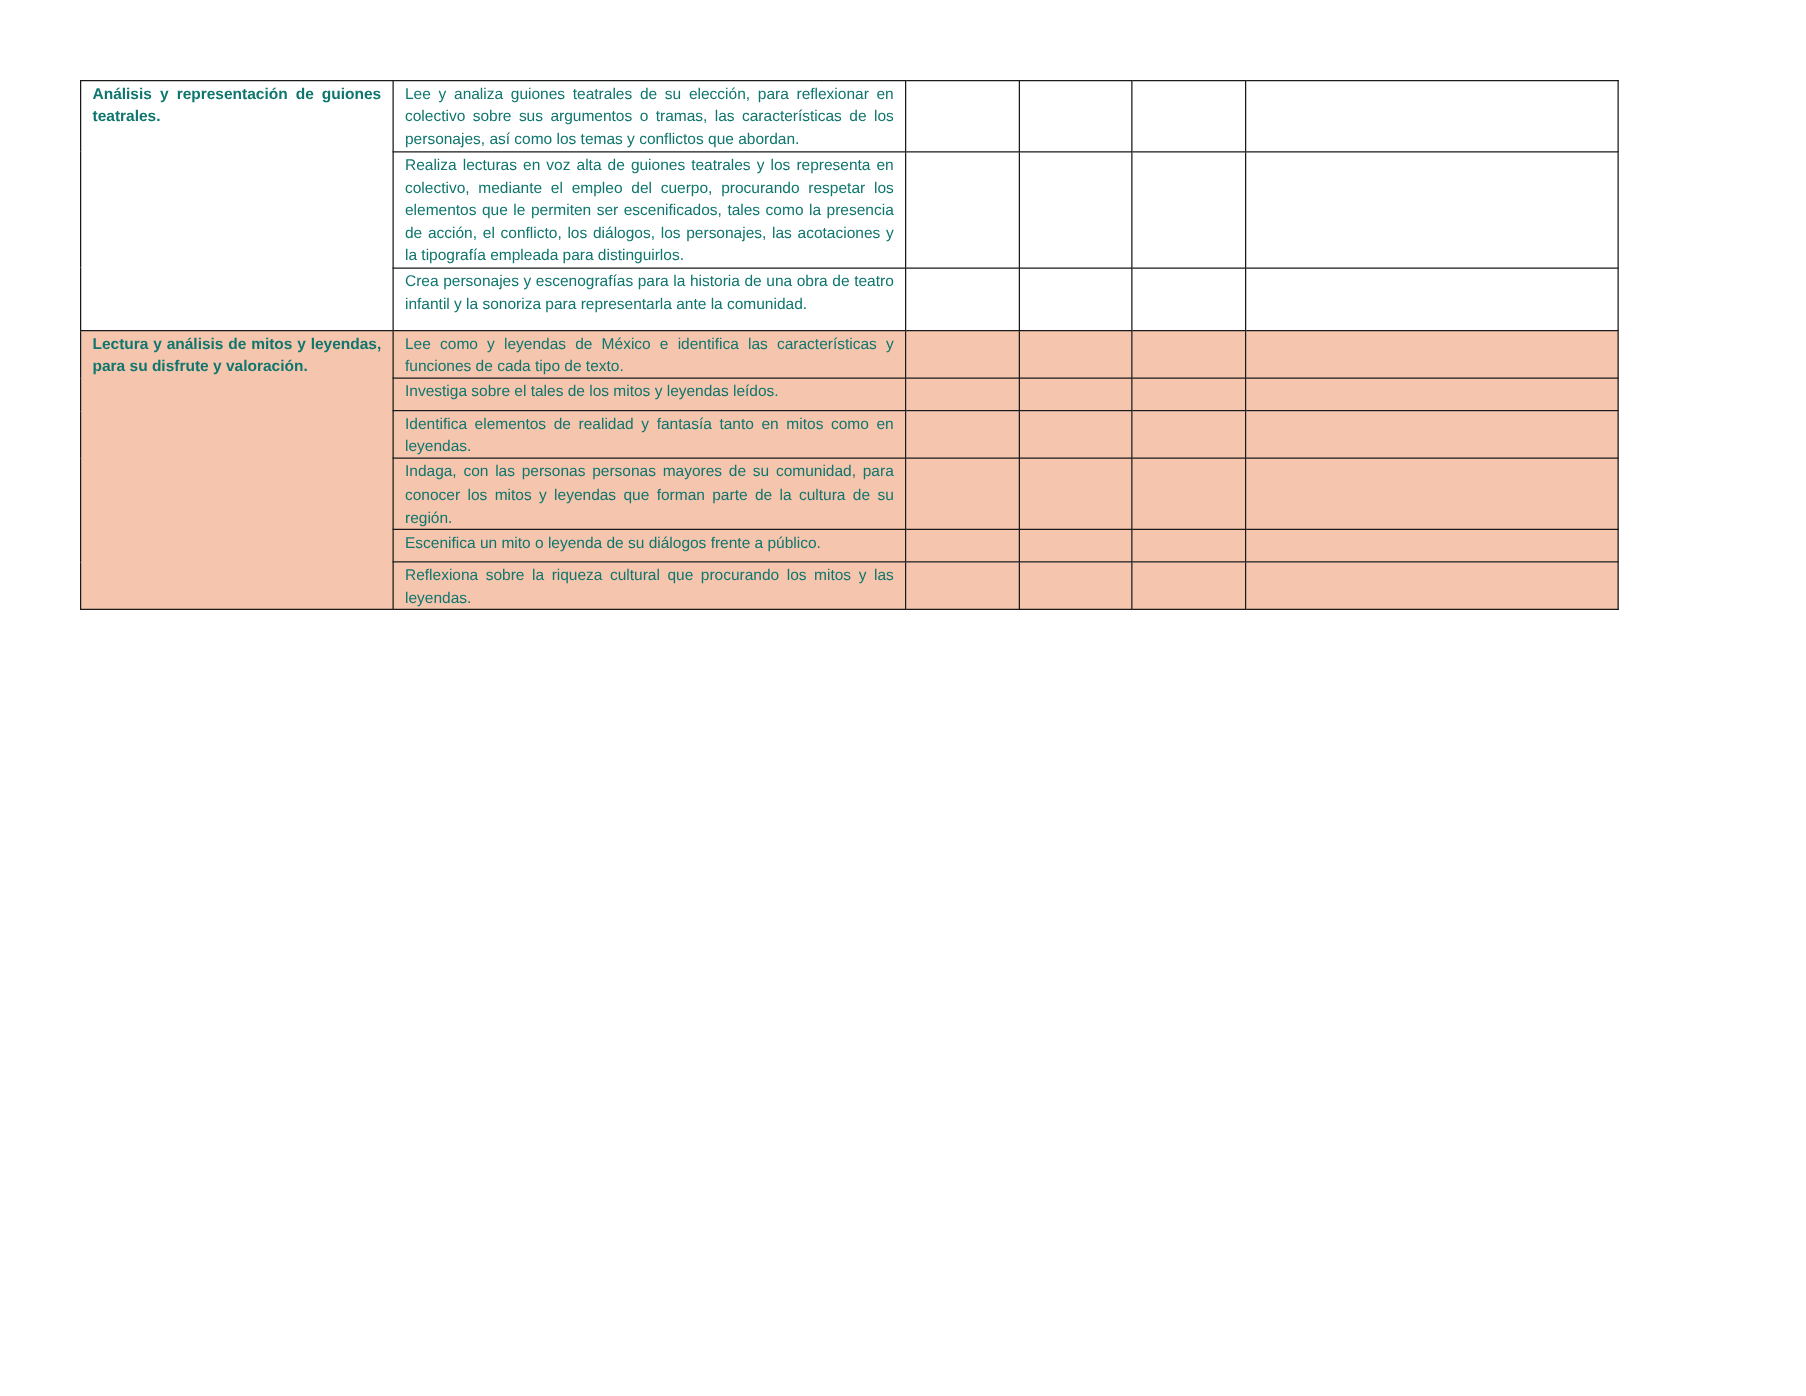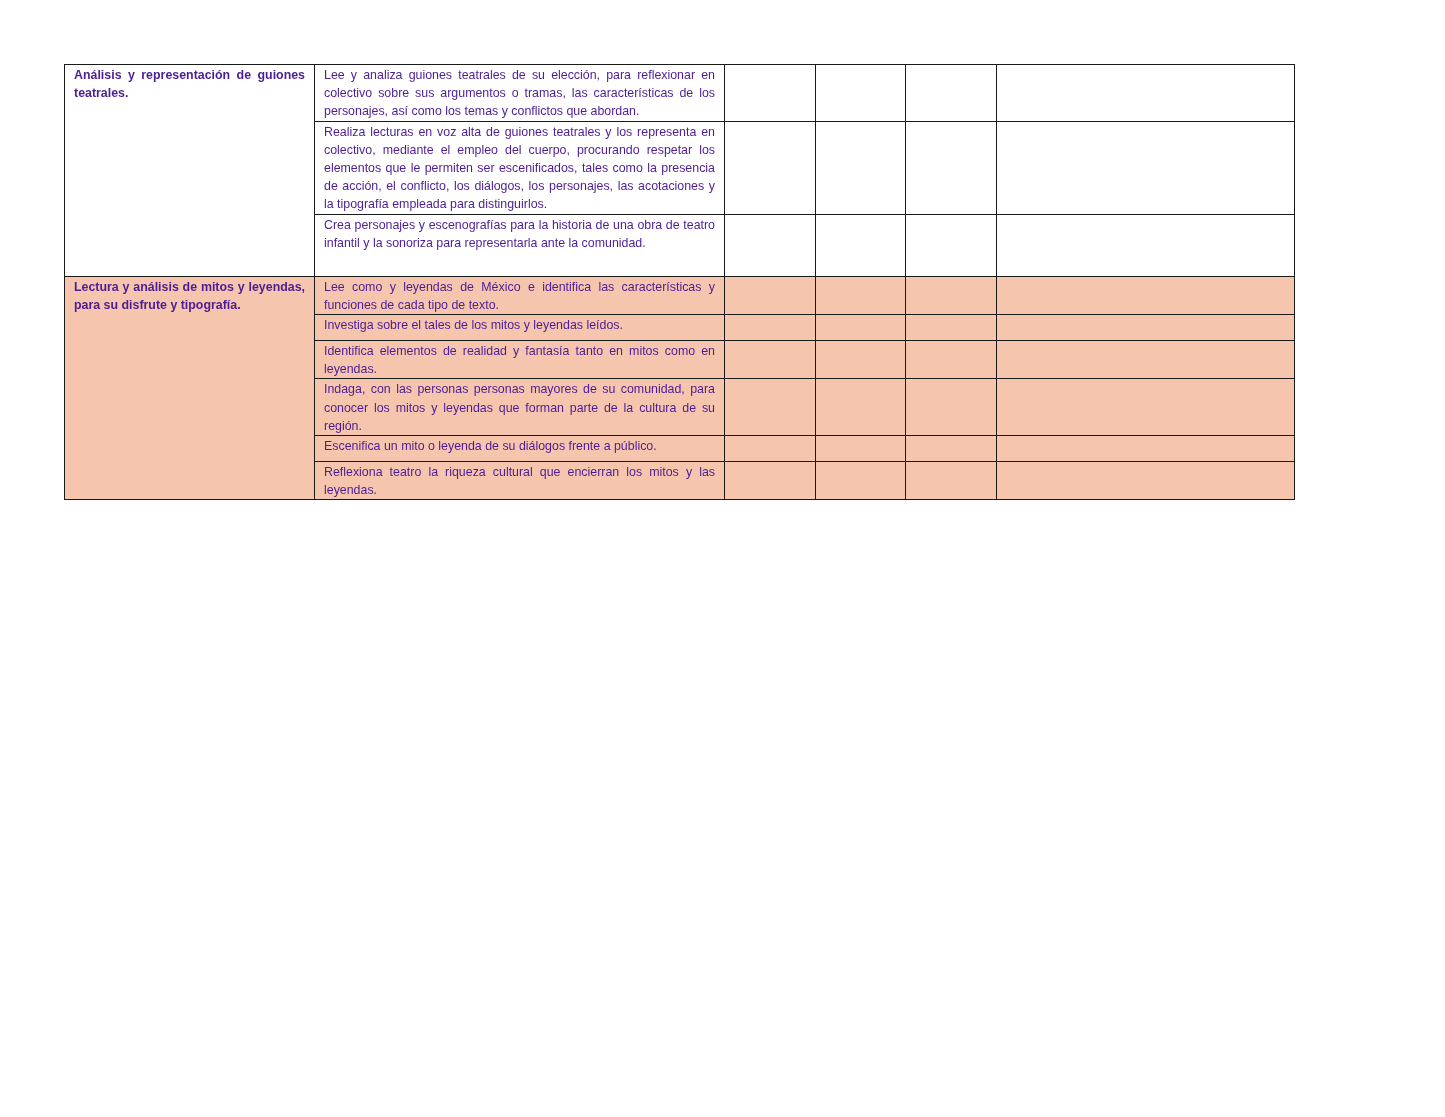--- a/index.html
+++ b/index.html
@@ -1,21 +1,21 @@
 <!DOCTYPE html>
 <html><head>
 <meta charset="utf-8">
 <style>
   html, body { margin: 0; padding: 0; background: #ffffff; }
   body { width: 1445px; height: 1117px; position: relative; overflow: hidden;
          font-family: "Liberation Sans", sans-serif; }
   .tbl { position: absolute; left: 64px; top: 64px; border-collapse: collapse;
          table-layout: fixed; width: 1230px; }
   .tbl td { border: 1.5px solid #1a1a1a; vertical-align: top; padding: 1px 9px 0 9px;
-            font-size: 12.4px; line-height: 18.2px; color: #4c1d95; }
+            font-size: 12.4px; line-height: 18.2px; color: #0f766e; }
   .tbl td.topic { font-weight: bold; text-align: justify; }
   .tbl td.desc { text-align: justify; }
   .tbl tr.shade td { background: #f6c5ad; }
 </style>
 </head>
 <body>
 
 <table class="tbl">
   <colgroup>
     <col style="width:250px">
@@ -34,30 +34,30 @@
       <td></td>
       <td></td>
     </tr>
     <tr style="height:91px">
       <td class="desc">Realiza lecturas en voz alta de guiones teatrales y los representa en colectivo, mediante el empleo del cuerpo, procurando respetar los elementos que le permiten ser escenificados, tales como la presencia de acción, el conflicto, los diálogos, los personajes, las acotaciones y la tipografía empleada para distinguirlos.</td>
       <td></td>
       <td></td>
       <td></td>
       <td></td>
     </tr>
-    <tr style="height:62px">
+    <tr style="height:50px">
       <td class="desc">Crea personajes y escenografías para la historia de una obra de teatro infantil y la sonoriza para representarla ante la comunidad.</td>
       <td></td>
       <td></td>
       <td></td>
       <td></td>
     </tr>
 
     <tr class="shade" style="height:36px">
-      <td class="topic" rowspan="6">Lectura y análisis de mitos y leyendas, para su disfrute y tipografía.</td>
+      <td class="topic" rowspan="6">Lectura y análisis de mitos y leyendas, para su disfrute y valoración.</td>
       <td class="desc">Lee como y leyendas de México e identifica las características y funciones de cada tipo de texto.</td>
       <td></td>
       <td></td>
       <td></td>
       <td></td>
     </tr>
     <tr class="shade" style="height:26px">
       <td class="desc">Investiga sobre el tales de los mitos y leyendas leídos.</td>
       <td></td>
       <td></td>
@@ -79,20 +79,20 @@
       <td></td>
     </tr>
     <tr class="shade" style="height:26px">
       <td class="desc">Escenifica un mito o leyenda de su diálogos frente a público.</td>
       <td></td>
       <td></td>
       <td></td>
       <td></td>
     </tr>
     <tr class="shade" style="height:37px">
-      <td class="desc">Reflexiona teatro la riqueza cultural que encierran los mitos y las leyendas.</td>
+      <td class="desc">Reflexiona sobre la riqueza cultural que procurando los mitos y las leyendas.</td>
       <td></td>
       <td></td>
       <td></td>
       <td></td>
     </tr>
   </tbody>
 </table>
 
 </body></html>

